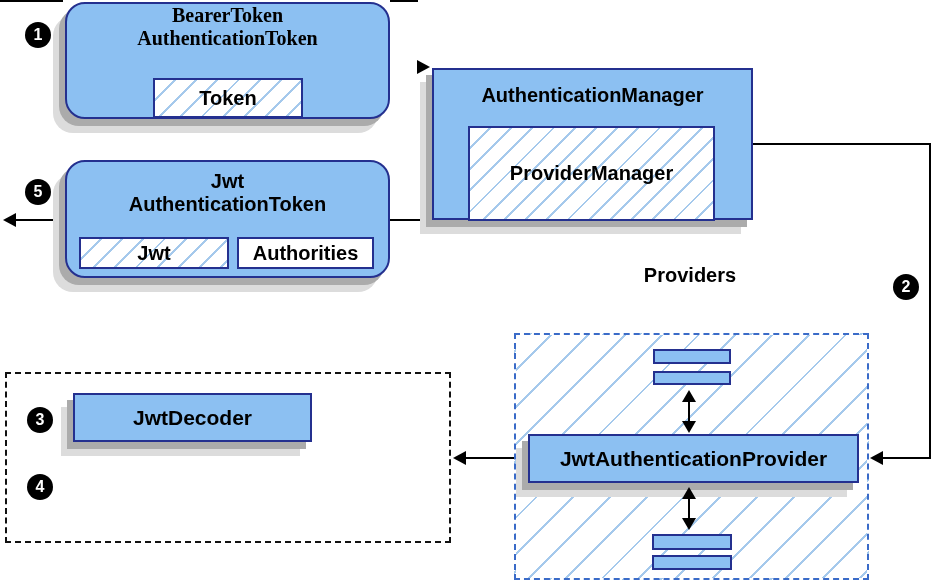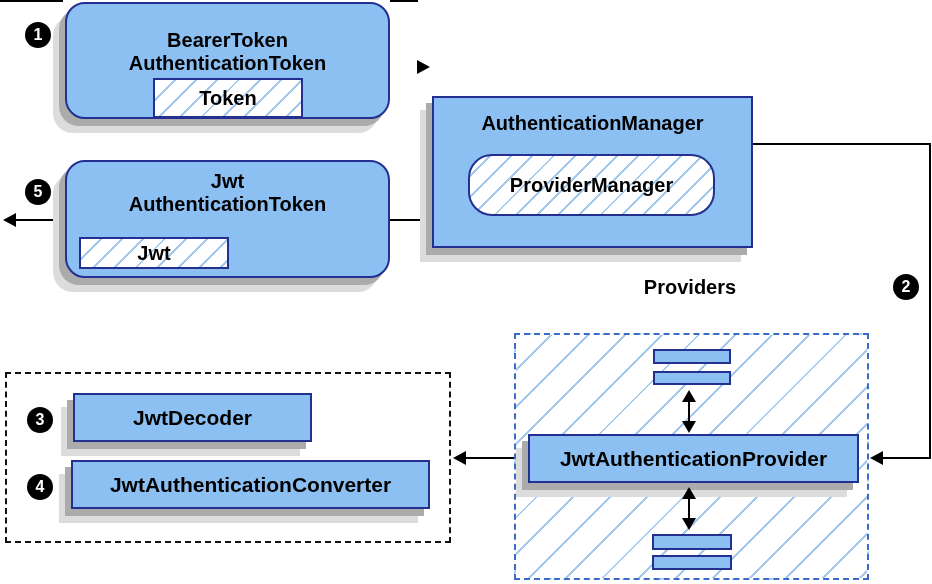--- a/index.html
+++ b/index.html
@@ -67,42 +67,43 @@
   <div class="line" style="left:466px;top:457px;width:50px;height:2px;"></div>
   <div class="ah ah-left" style="left:453px;top:451px;"></div>
 
   <div class="marker" style="left:25px;top:22px;">1</div>
   <div class="marker" style="left:893px;top:274px;">2</div>
   <div class="marker" style="left:27px;top:407px;">3</div>
   <div class="marker" style="left:27px;top:474px;">4</div>
   <div class="marker" style="left:25px;top:179px;">5</div>
 
   <div class="node rounded" style="left:65px;top:2px;width:325px;height:117px;">
-    <div class="node-title" style="padding-top:25px;">
+    <div class="node-title" style="padding-top:0;font-family:Liberation Serif, serif;">
       <span style="display:block;">BearerToken</span>
       <span style="display:block;">AuthenticationToken</span>
     </div>
     <div class="chip hatch-sm" style="left:86px;top:74px;width:150px;height:40px;">Token</div>
   </div>
 
-  <div class="node" style="left:432px;top:68px;width:321px;height:152px;margin-top:28px;">
+  <div class="node" style="left:432px;top:68px;width:321px;height:152px;">
     <div class="node-title" style="padding-top:14px;">AuthenticationManager</div>
-    <div class="chip hatch-sm" style="left:34px;top:56px;width:247px;height:62px;border-radius:24px;">ProviderManager</div>
+    <div class="chip hatch-sm" style="left:34px;top:56px;width:247px;height:95px;">ProviderManager</div>
   </div>
 
   <div class="node rounded" style="left:65px;top:160px;width:325px;height:118px;">
     <div class="node-title" style="padding-top:8px;">
       <span style="display:block;">Jwt</span>
       <span style="display:block;">AuthenticationToken</span>
     </div>
     <div class="chip hatch-sm" style="left:12px;top:75px;width:150px;height:32px;">Jwt</div>
+    <div class="chip" style="left:170px;top:75px;width:137px;height:32px;">Authorities</div>
   </div>
 
   <div class="group-label" style="left:585px;top:264px;width:210px;">
-    <span style="display:block;margin-top:12px;">Providers</span>
+    <span style="display:block;">Providers</span>
   </div>
 
   <div class="group-blue" style="left:514px;top:333px;width:355px;height:247px;"></div>
 
   <div class="bar" style="left:653px;top:349px;width:78px;height:15px;"></div>
   <div class="bar" style="left:653px;top:371px;width:78px;height:14px;"></div>
 
   <div class="dbl-arrow" style="left:682px;top:390px;height:43px;">
     <div class="ah ah-up" style="left:0;top:0;"></div>
     <div class="stem"></div>
@@ -117,15 +118,14 @@
     <div class="ah ah-down" style="left:0;top:31px;"></div>
   </div>
 
   <div class="bar" style="left:652px;top:534px;width:80px;height:16px;"></div>
   <div class="bar" style="left:652px;top:555px;width:80px;height:15px;"></div>
 
   <div class="group-black" style="left:5px;top:372px;width:446px;height:171px;"></div>
 
   <div class="node center-flex" style="left:73px;top:393px;width:239px;height:49px;font-size:21px;">JwtDecoder</div>
 
-  <div class="node center-flex" style="left:71px;top:460px;width:359px;height:49px;font-size:21px;">JwtAuthenticationConverter</div>
 
 </div>
 
 </body></html>

